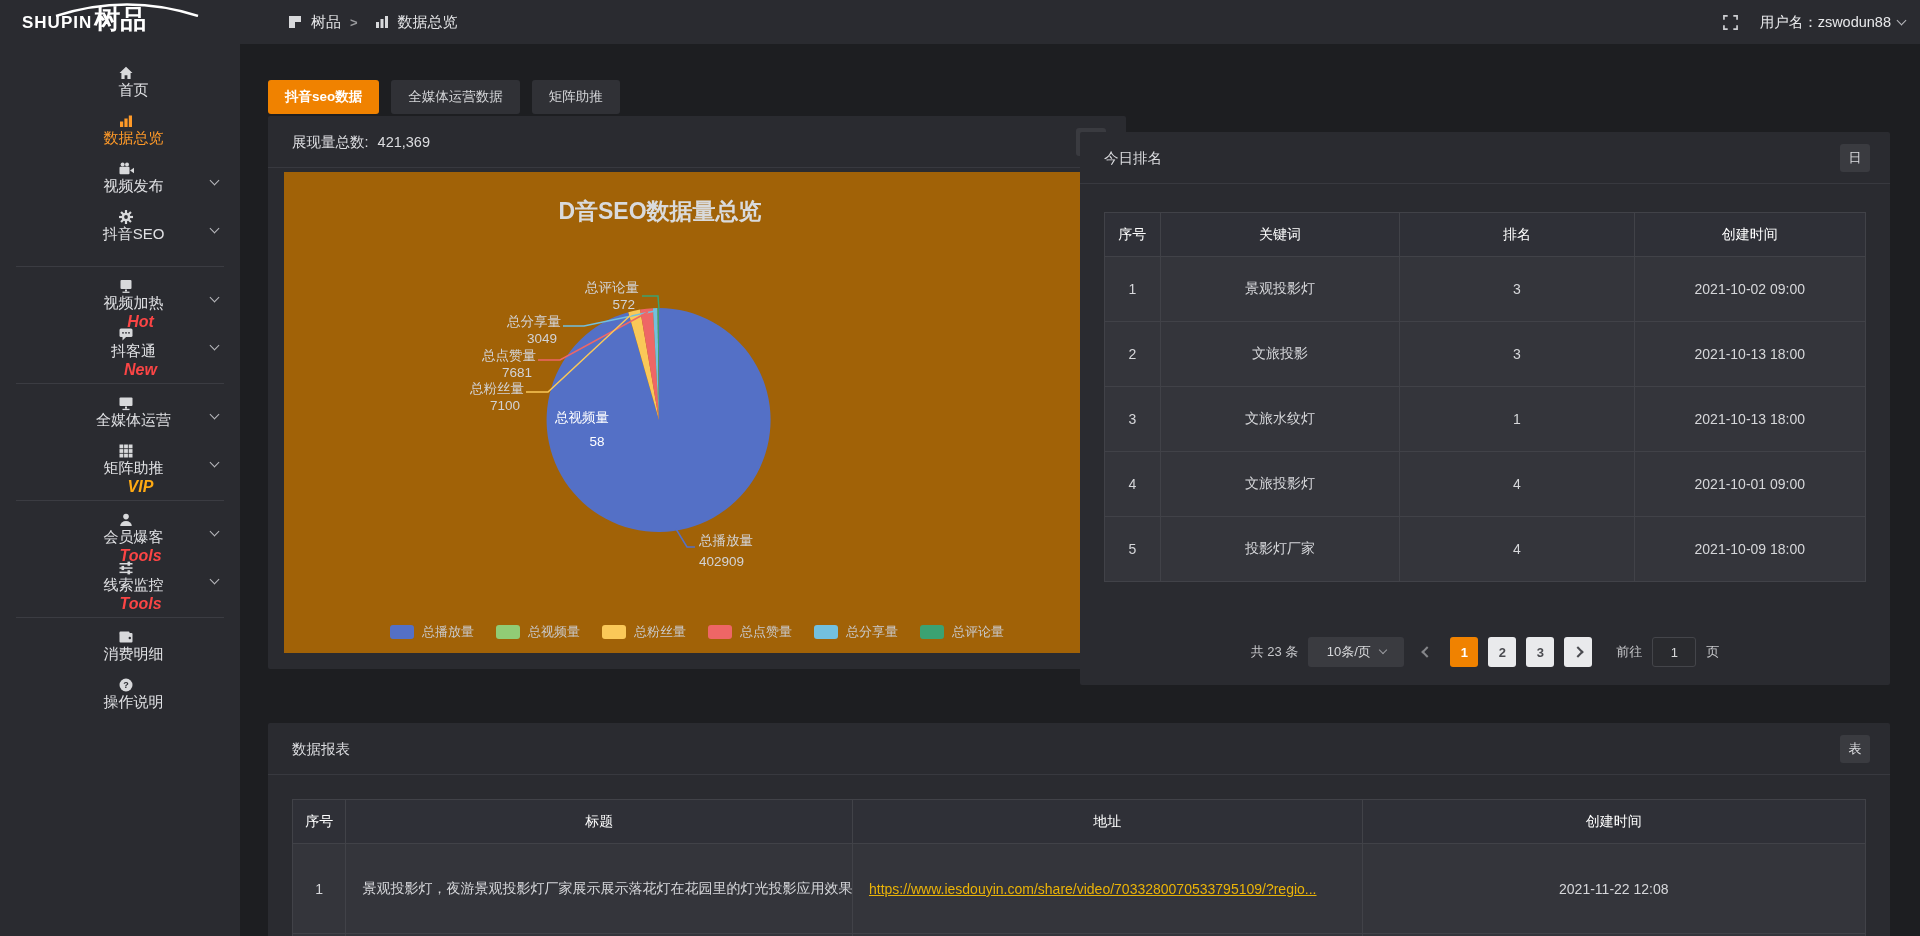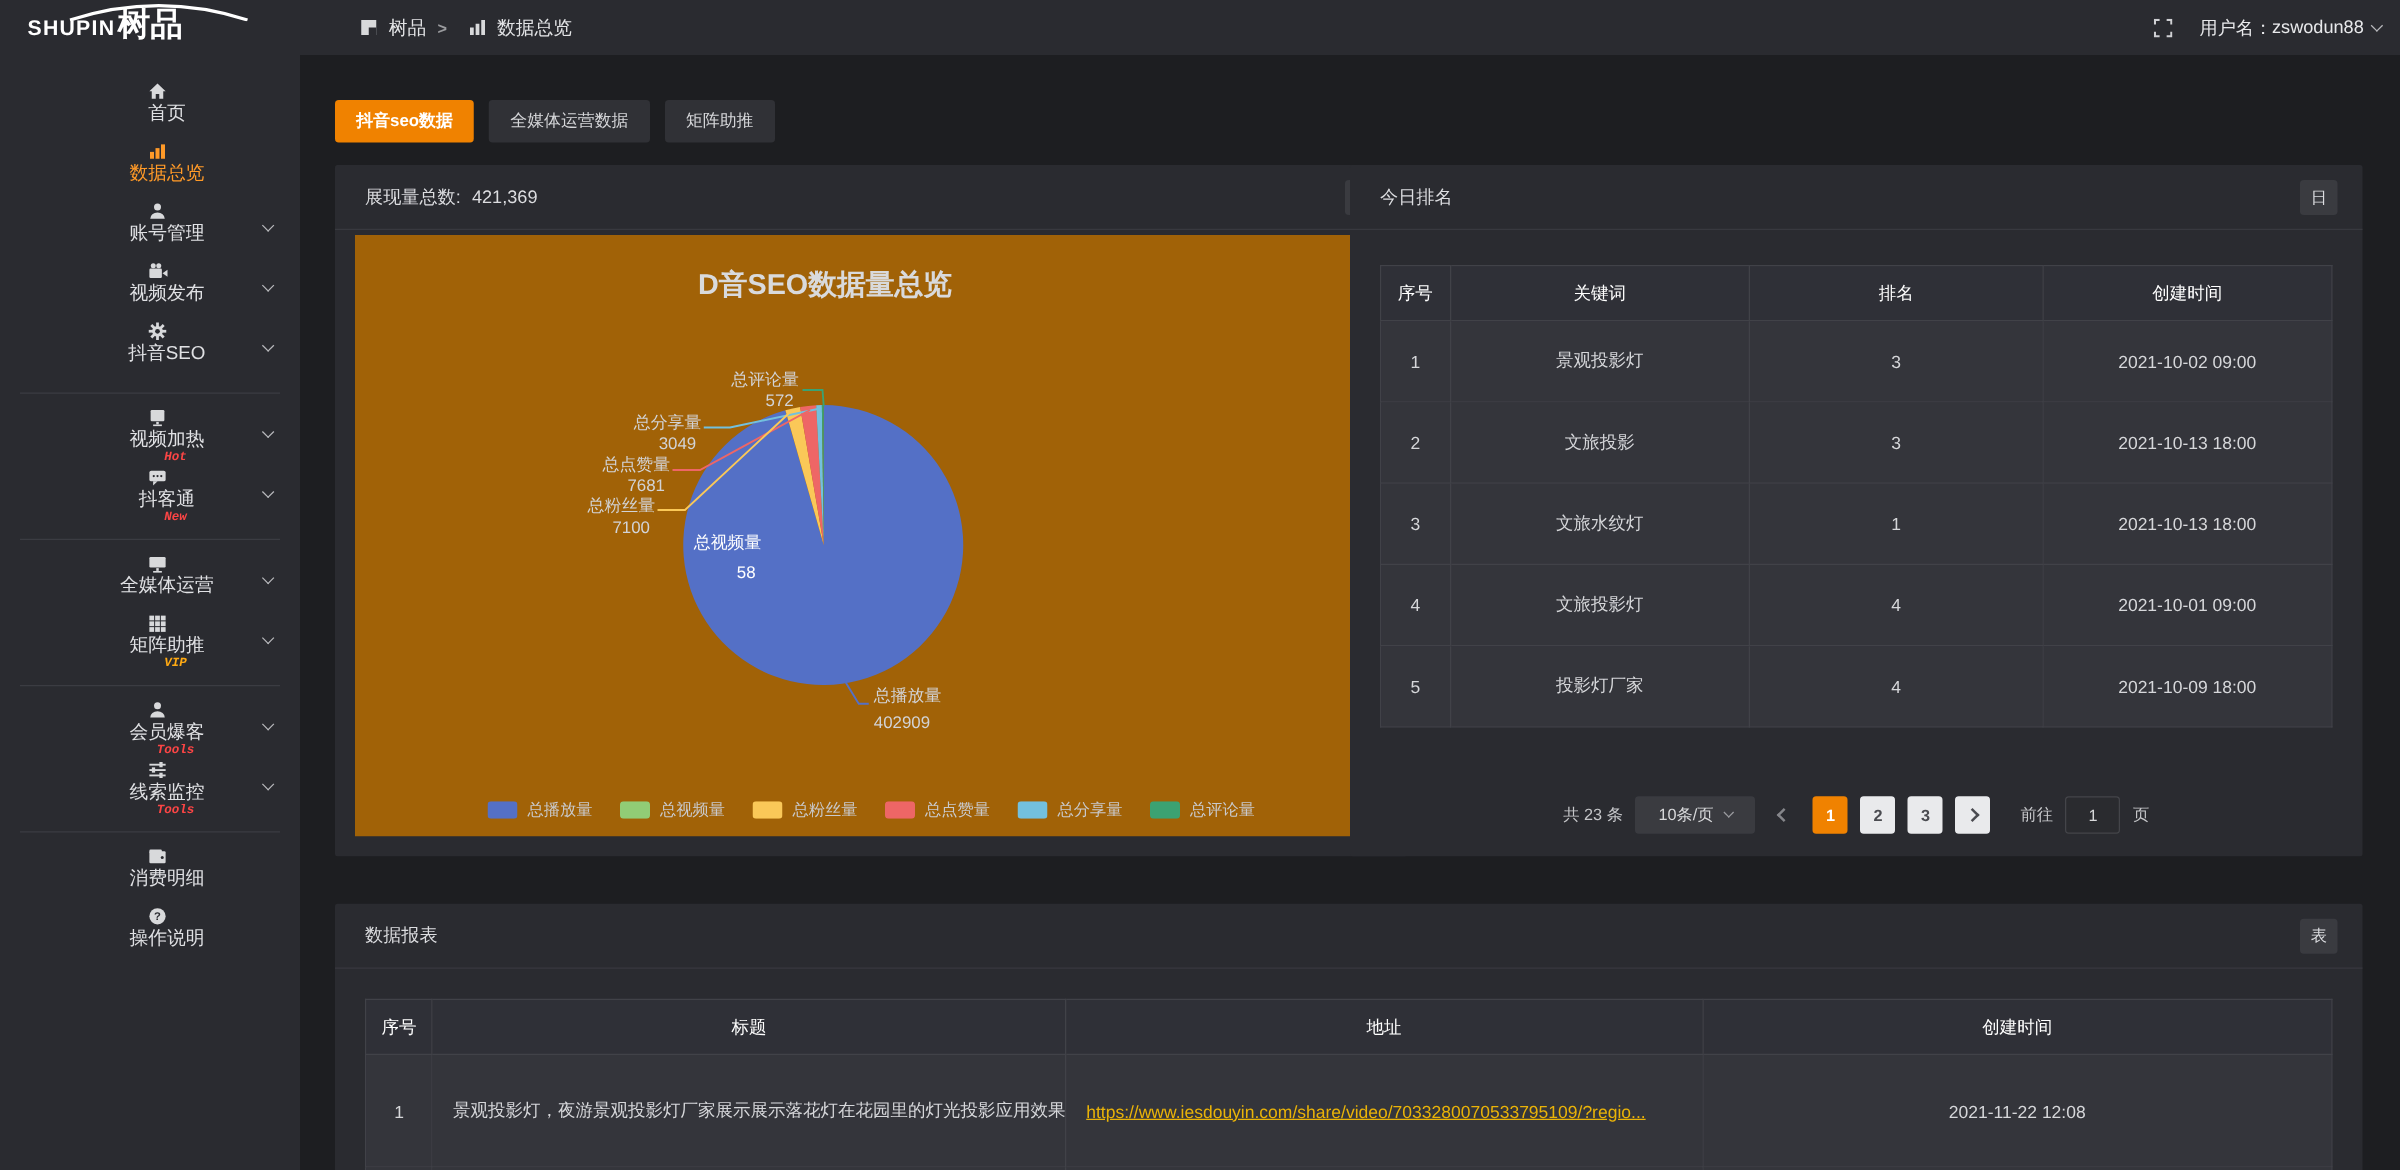--- a/index.html
+++ b/index.html
@@ -18,38 +18,38 @@
   .top-right{position:absolute;right:15px;top:0;height:44px;display:flex;align-items:center;gap:22px;}
   .fs-ic svg{display:block;}
   .user-box{display:flex;align-items:center;gap:7px;font-size:14.5px;color:#e8e9eb;cursor:pointer;}
   .chev{width:7px;height:7px;border-right:1.5px solid #b9babd;border-bottom:1.5px solid #b9babd;transform:rotate(45deg);display:inline-block;margin-top:-4px;}
 
   
   .sidebar{position:absolute;top:44px;left:0;width:240px;bottom:0;background:#2a2b30;padding-top:21px;}
   .side-item{position:relative;height:46px;margin-bottom:2px;display:flex;align-items:center;padding-left:27px;cursor:pointer;font-size:15px;color:#e0e1e4;flex-direction:column;}
   .side-item .si-icon{width:18px;display:inline-flex;justify-content:center;margin-right:15px;}
   .side-item.active{color:#ff9a28;}
-  .side-badge{margin-left:14px;font-size:10px;font-style:italic;font-weight:700;font-family:Liberation Mono, monospace;}
+  .side-badge{margin-left:14px;font-size:16px;font-style:italic;font-weight:700;}
   .b-red{color:#fb4545;}
   .b-gold{color:#ffaa13;}
   .side-chev{position:absolute;right:22px;top:20px;}
   .side-divider{height:1px;background:#3b3c42;margin:11px 16px;}
 
   
   .main{position:absolute;top:44px;left:240px;right:0;bottom:0;background:#1d1e21;overflow:hidden;}
   .tabs{position:absolute;left:28px;top:36px;display:flex;gap:12px;}
   .tab{height:34px;padding:0 17px;display:flex;align-items:center;font-size:13.5px;border-radius:3px;background:#303136;color:#d5d6d9;cursor:pointer;}
   .tab.active{background:#f08200;color:#fff;font-weight:700;}
 
   .panel{position:absolute;background:#2a2b30;border-radius:2px;}
   .panel-strip{position:relative;height:52px;line-height:52px;padding:0 24px;font-size:14.5px;color:#dcdde0;border-bottom:1px solid #38393f;}
   .corner-btn{position:absolute;right:20px;top:12px;width:30px;height:28px;background:#3a3b40;border-radius:3px;color:#dcdde0;font-size:13px;display:flex;align-items:center;justify-content:center;cursor:pointer;}
 
   
-  .p-overview{left:28px;top:88px;width:858px;height:553px;}
+  .p-overview{left:28px;top:72px;width:858px;height:553px;}
   .chart-box{position:absolute;left:16px;top:56px;right:16px;bottom:16px;background:#a16207;}
   .chart-box svg.pie{position:absolute;left:0;top:0;}
   .legend{position:absolute;left:0;right:0;bottom:12px;display:flex;justify-content:center;align-items:center;gap:22px;}
   .lg-item{display:flex;align-items:center;gap:8px;font-size:13px;color:#c9cacd;cursor:pointer;}
 
   
   table.dk{border-collapse:collapse;table-layout:fixed;}
   table.dk th,table.dk td{border:1px solid #414248;background:#34353b;font-weight:400;font-size:14px;color:#d6d7da;text-align:center;padding:0 10px;overflow:hidden;white-space:nowrap;}
   table.dk th{background:#2f3037;height:44px;color:#ffffff;}
 
@@ -140,30 +140,20 @@
       <span class="si-icon">
           <svg width="16" height="16" viewBox="0 0 16 16" fill="#ff9a28">
             <rect x="2" y="8.5" width="3.2" height="5.5"></rect>
             <rect x="6.4" y="5.5" width="3.2" height="8.5"></rect>
             <rect x="10.8" y="2.5" width="3.2" height="11.5"></rect>
           </svg>
         </span>
       <span>数据总览</span>
     </div>
 
-    <div class="side-item">
-      <span class="si-icon">
-          <svg width="16" height="16" viewBox="0 0 16 16" fill="#d8d9db">
-            <circle cx="8" cy="4.6" r="2.8"></circle>
-            <path d="M2.2 14 a5.8 5 0 0 1 11.6 0 Z"></path>
-          </svg>
-        </span>
-      <span>账号管理</span>
-      <span class="chev side-chev"></span>
-    </div>
 
     <div class="side-item">
       <span class="si-icon">
           <svg width="17" height="16" viewBox="0 0 17 16" fill="#d8d9db">
             <circle cx="4.6" cy="3.6" r="2"></circle>
             <circle cx="9" cy="3.6" r="2"></circle>
             <rect x="1.5" y="5.8" width="10" height="7.5" rx="1"></rect>
             <path d="M12 9.5 L16 6.8 V12.3 Z"></path>
           </svg>
         </span>

